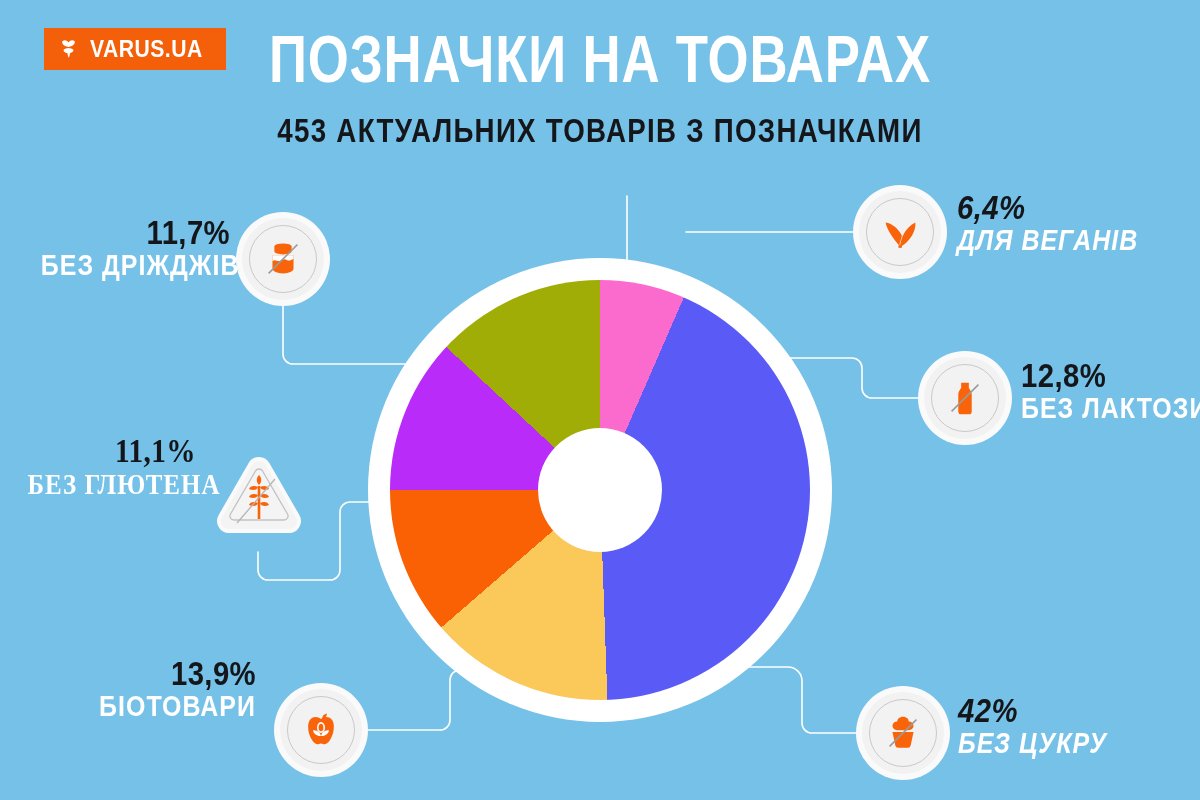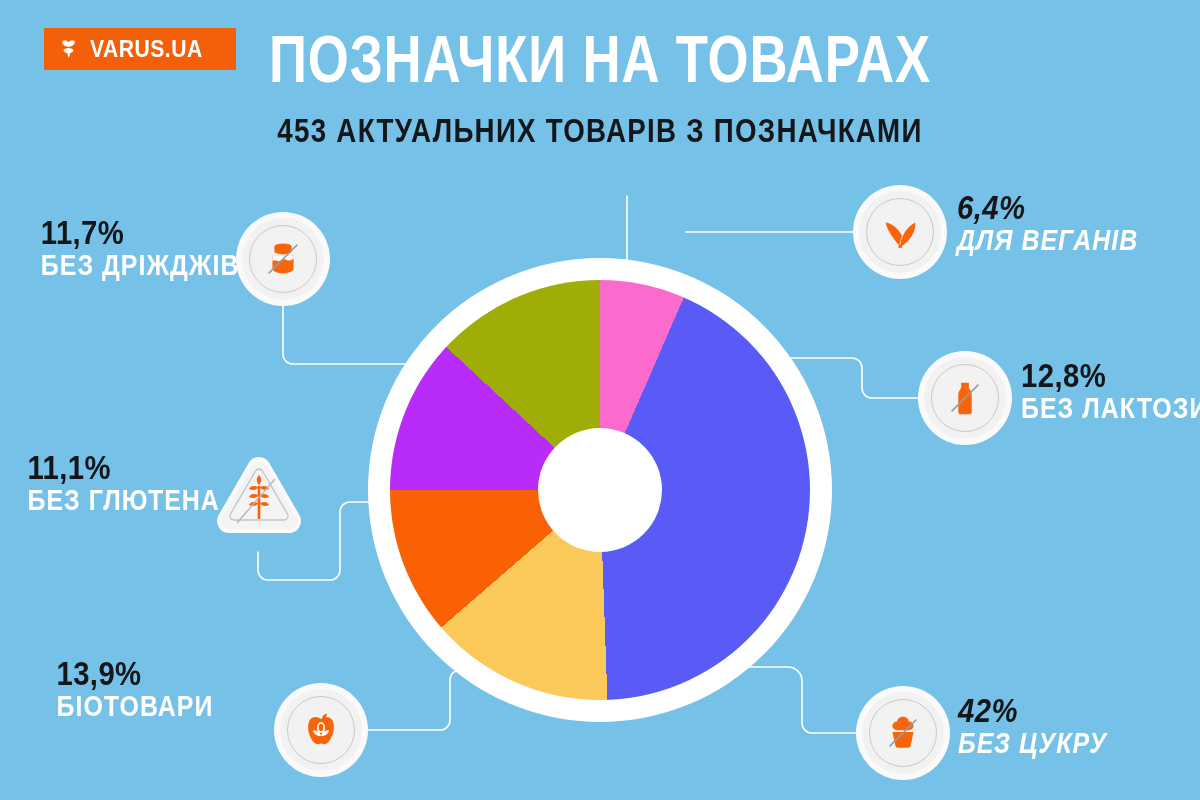--- a/index.html
+++ b/index.html
@@ -12,21 +12,21 @@
     position:relative;
   }
   .stage{position:absolute;inset:0;width:1200px;height:800px;}
 
   
   .logo{
     position:absolute;left:44px;top:28px;
     height:42px;min-width:170px;
     background:#F4600A;
     display:flex;align-items:center;gap:9px;
-    padding:0 24px 0 12px;
+    padding:0 14px 0 12px;
     box-sizing:border-box;
   }
   .logo-mark{width:25px;height:25px;display:block;flex:0 0 auto;}
   .logo-text{
     color:#ffffff;
     font-weight:bold;
     font-size:23px;
     letter-spacing:0.5px;
     font-family:"Liberation Sans", sans-serif;
     transform:scaleX(0.92);
@@ -121,21 +121,21 @@
     display:block;
     color:#ffffff;
     font-weight:bold;
     font-size:29px;
     line-height:1.08;
     letter-spacing:1.2px;
     transform:scaleX(0.86);
   }
   .lbl.right{text-align:left;}
   .lbl.right .pct,.lbl.right .name{transform-origin:left center;}
-  .lbl.left{}
+  .lbl.left{text-align:right;}
   .lbl.left .pct,.lbl.left .name{transform-origin:right center;}
 </style>
 </head>
 <body>
 
 <div class="stage">
 
   <div class="logo">
     <svg class="logo-mark" viewBox="0 0 24 24" aria-hidden="true">
       <path d="M12 5.2c-1.5-2.1-4-2.6-5.6-1.3-1.3 1 .1 3.5 2 4.6 1.4.8 2.7 1 3.6 1 .9 0 2.2-.2 3.6-1 1.9-1.1 3.3-3.6 2-4.6C16 2.6 13.5 3.1 12 5.2z" fill="#ffffff"></path>
@@ -240,21 +240,21 @@
         <path d="M47 34 c-4 -2 -8 -1 -9 2 4 2 8 1 9 -2 z"></path>
         <path d="M49 34 c4 -2 8 -1 9 2 -4 2 -8 1 -9 -2 z"></path>
         <path d="M47 42 c-4 -2 -8 -1 -9 2 4 2 8 1 9 -2 z"></path>
         <path d="M49 42 c4 -2 8 -1 9 2 -4 2 -8 1 -9 -2 z"></path>
         <path d="M47 50 c-4 -2 -8 -1 -9 2 4 2 8 1 9 -2 z"></path>
         <path d="M49 50 c4 -2 8 -1 9 2 -4 2 -8 1 -9 -2 z"></path>
       </g>
       <line x1="26" y1="70" x2="64" y2="26" stroke="#B5B5B5" stroke-width="1.3"></line>
     </svg>
   </div>
-  <div class="lbl left" style="left:0px;top:450px;width:196px;">
+  <div class="lbl left" style="left:0px;top:434px;width:196px;font-family:Liberation Serif, serif;">
     <span class="pct">11,1%</span>
     <span class="name">БЕЗ ГЛЮТЕНА</span>
   </div>
 
   <div class="badge" style="left:242px;top:218px;">
     <svg width="46" height="46" viewBox="0 0 48 48">
       <ellipse cx="24" cy="11" rx="9" ry="3.2" fill="#F9640B"></ellipse>
       <path d="M15 11 v5 c0 1.8 4 3.2 9 3.2 s9 -1.4 9 -3.2 v-5 z" fill="#F9640B"></path>
       <path d="M13 20 h22 v14 c0 3 -5 5 -11 5 s-11 -2 -11 -5 z" fill="#F9640B"></path>
       <path d="M13 26 c3 -2 5 1 8 0 s4 -2.5 7 -1 c2.5 1.2 4 .4 7 -1 v-4 h-22 z" fill="#ffffff"></path>

